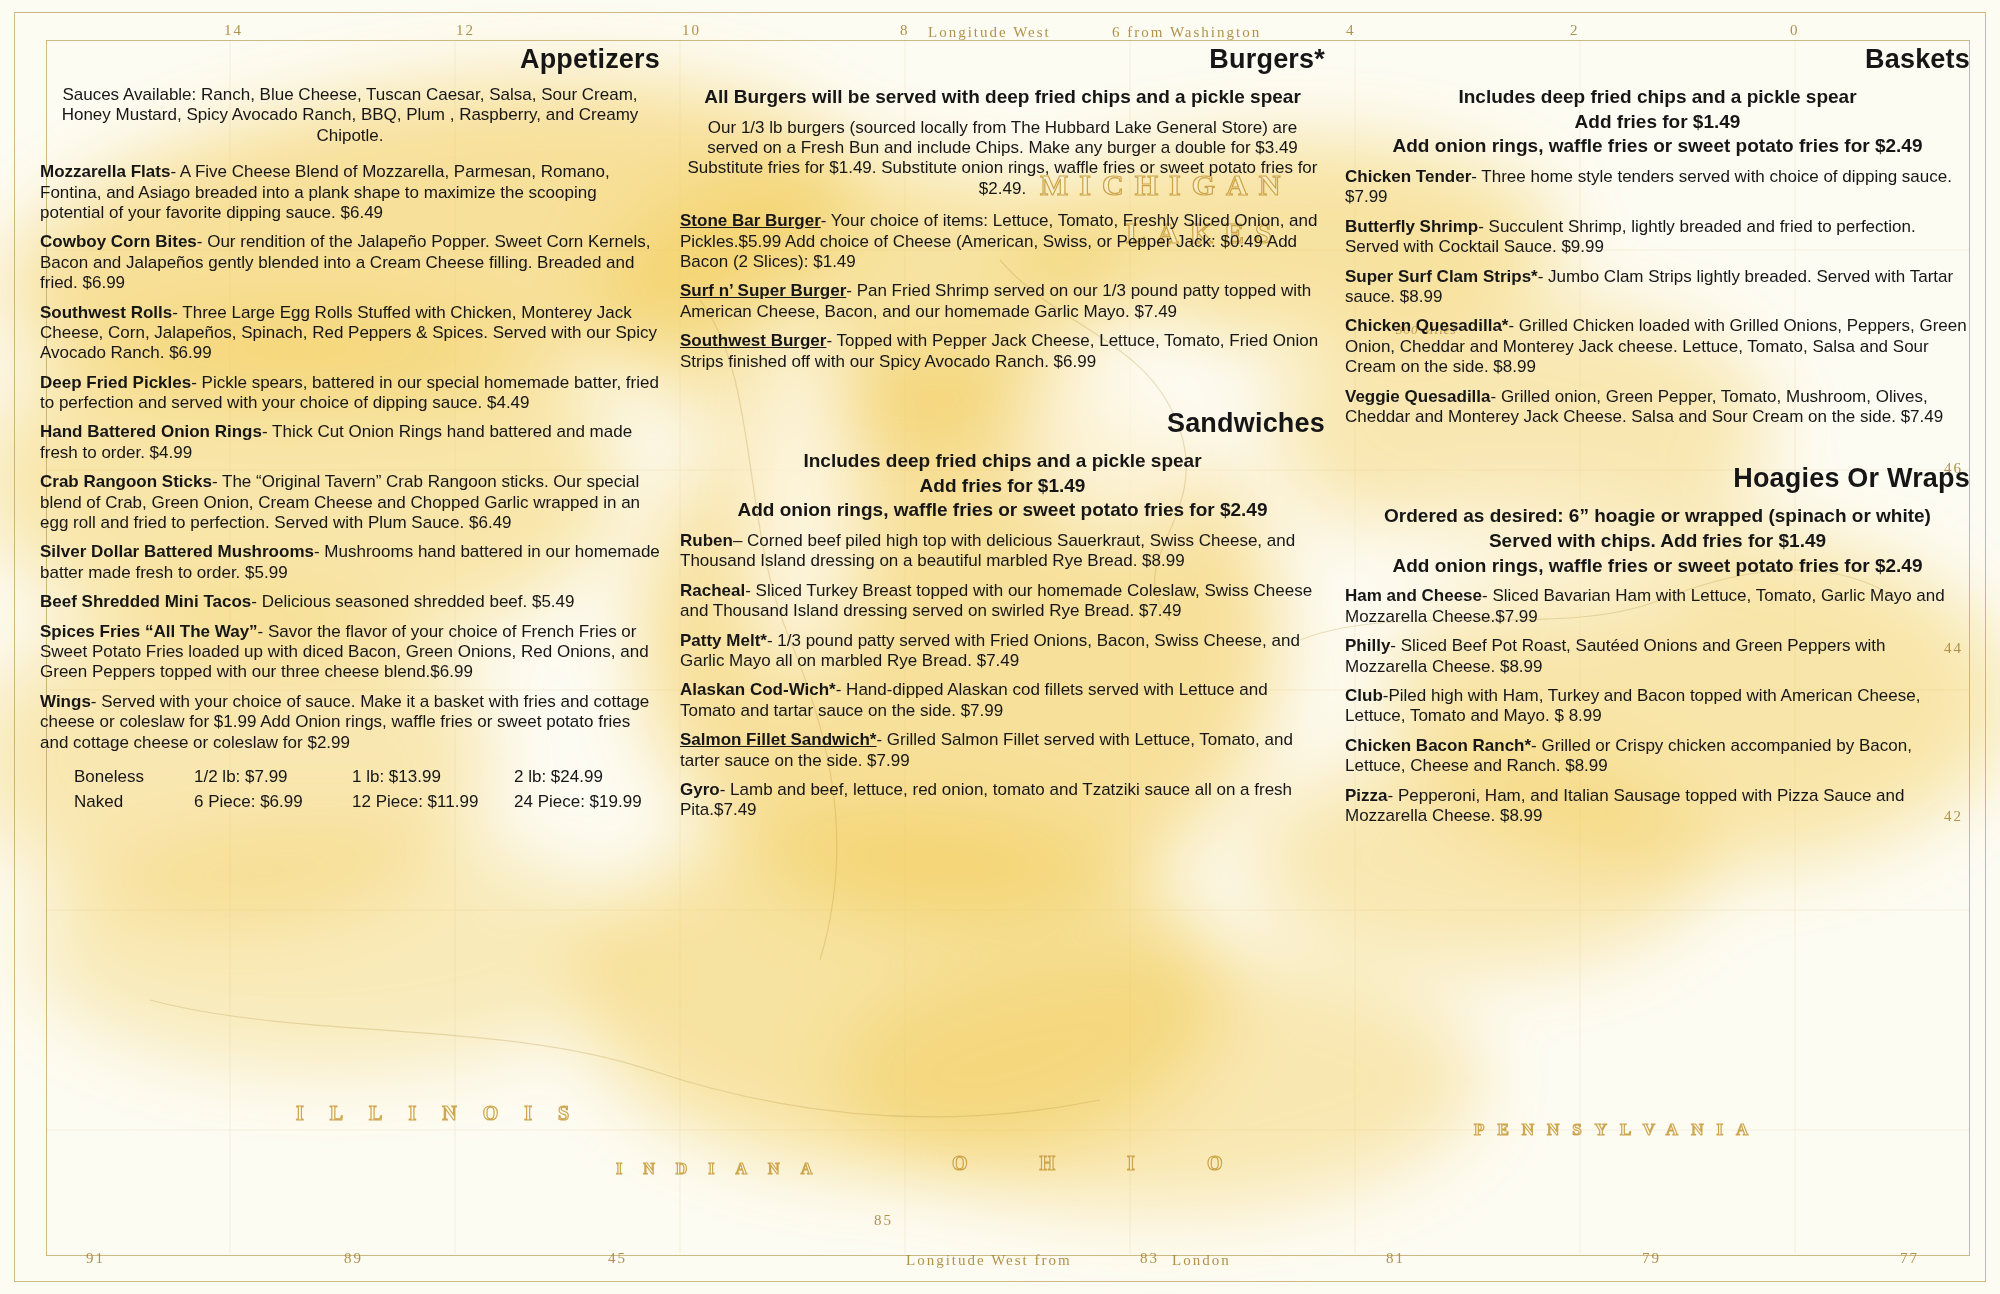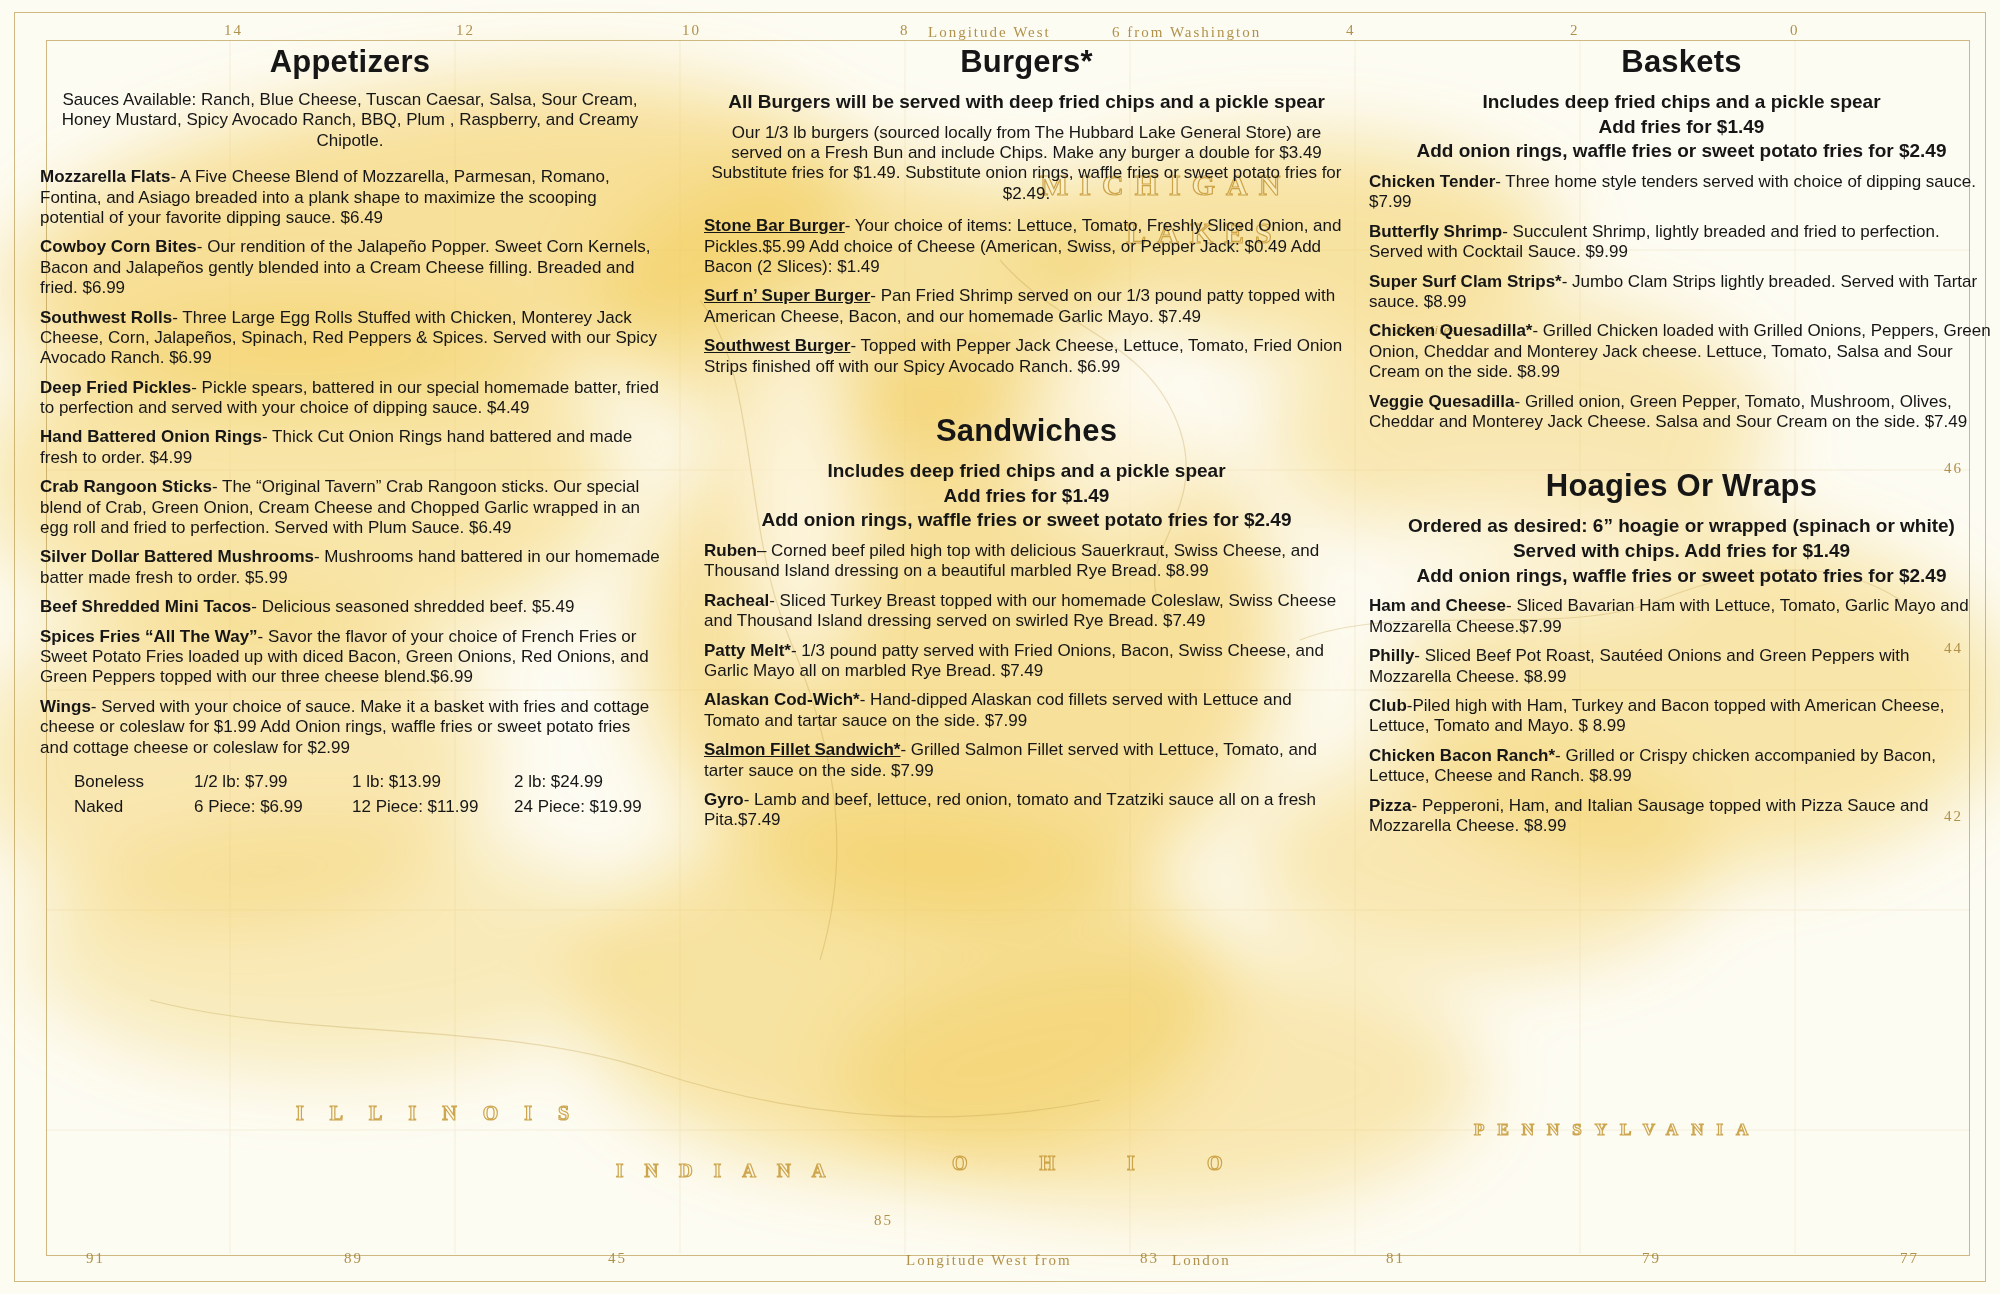--- a/index.html
+++ b/index.html
@@ -11,29 +11,29 @@
   .frame.outer { left:14px; top:12px; right:14px; bottom:12px; }
   .frame.inner { left:46px; top:40px; right:30px; bottom:38px; }
   .tick { position:absolute; font-family:"Liberation Serif",serif; font-size:15px; color:#a8863a; opacity:.9; letter-spacing:2px; white-space:nowrap; }
   .tick.small { font-size:13px; font-style:italic; letter-spacing:1px; opacity:.8; }
   .map-name { position:absolute; font-family:"Liberation Serif",serif; font-weight:bold;
               color:rgba(253,247,228,.35); -webkit-text-stroke:1.2px rgba(196,150,50,.85);
               white-space:nowrap; }
   .map-name.michigan { left:1040px; top:168px; font-size:30px; letter-spacing:11px; }
   .map-name.lakes    { left:1126px; top:216px; font-size:30px; letter-spacing:11px; }
   .map-name.illinois { left:296px;  top:1102px; font-size:20px; letter-spacing:26px; }
-  .map-name.indiana  { left:616px;  top:1160px; font-size:19px; letter-spacing:21px; }
+  .map-name.indiana  { left:616px;  top:1160px; font-size:16px; letter-spacing:21px; }
   .map-name.ohio     { left:952px;  top:1152px; font-size:20px; letter-spacing:72px; }
   .map-name.pennsylvania { left:1474px; top:1120px; font-size:17px; letter-spacing:13px; }
   .columns { position:absolute; left:40px; top:44px; width:1930px; display:flex; gap:20px; }
   .col { flex:0 0 auto; }
   .col1 { width:620px; }
-  .col2 { width:645px;margin-left:24px; }
+  .col2 { width:645px; }
   .col3 { width:625px; }
-  h1 { font-size:31px; text-align:center; font-weight:bold; margin-bottom:10px; letter-spacing:.2px; }
+  h1 { font-size:27px; text-align:right; font-weight:bold; margin-bottom:10px; letter-spacing:.2px; }
   .subtitle { font-size:19px; font-weight:bold; text-align:center; line-height:1.3; }
   .sauces { font-size:17px; text-align:center; line-height:1.2; margin:2px 6px 16px; }
   .intro  { font-size:17px; text-align:center; line-height:1.2; margin:8px 4px 12px; }
   .items { font-size:17px; line-height:1.2; margin-top:8px; }
   .item { margin-bottom:9px; }
   .item-name { font-weight:bold; }
   .item-name.u { text-decoration:underline; }
   .wings-table { margin:14px 0 0 34px; font-size:17px; line-height:1.2; }
   .wings-row { display:flex; margin-bottom:5px; }
   .wings-cell:nth-child(1){ width:120px; }

